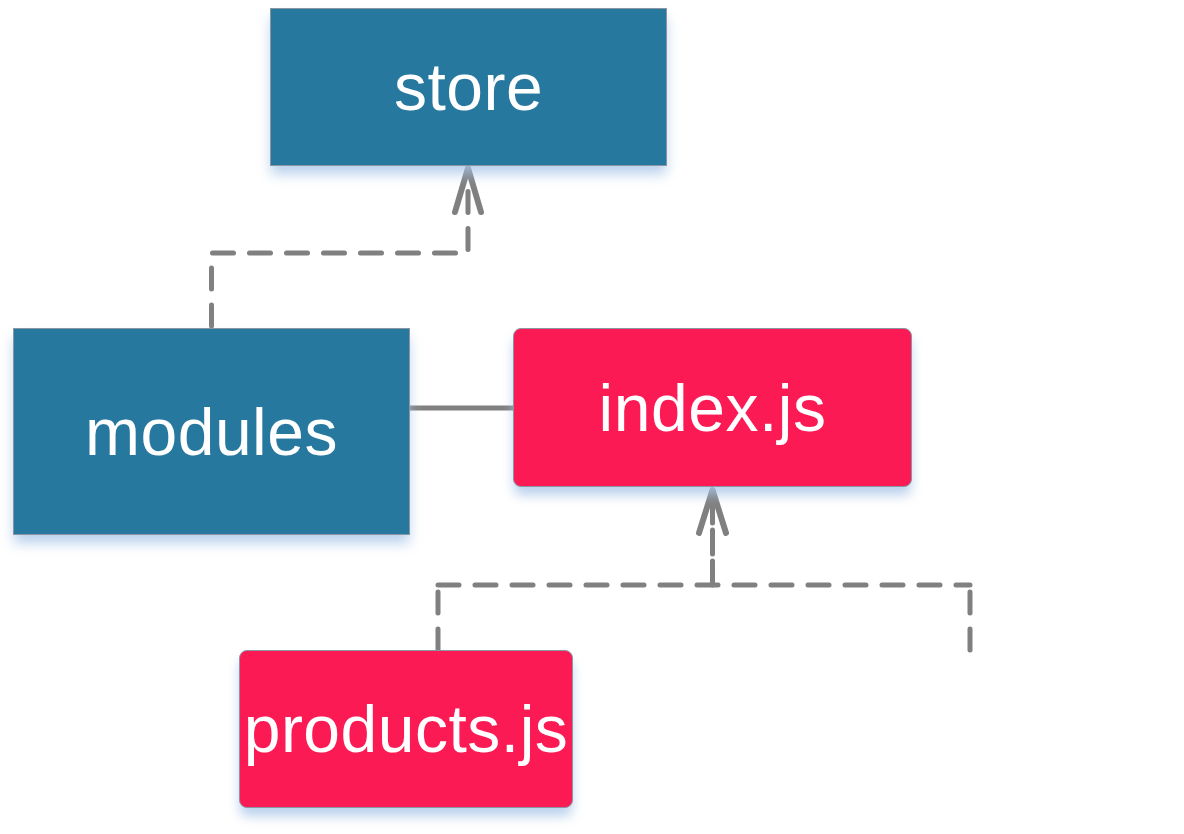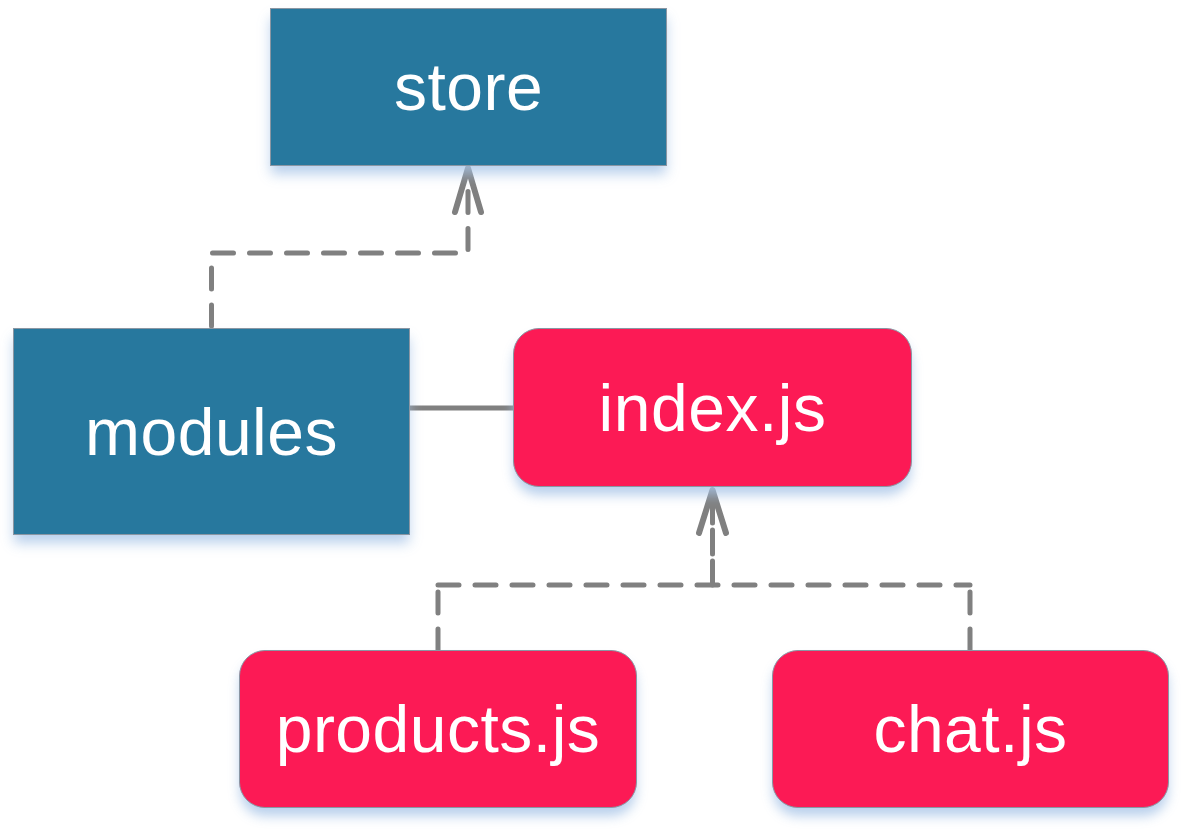--- a/index.html
+++ b/index.html
@@ -48,26 +48,26 @@
     justify-content: center;
     color: var(--label-text, #ffffff);
     font-size: 66px;
     line-height: 1;
     border: 1.5px solid var(--node-border, #8a96a3);
     box-shadow: 0 9px 12px -1px rgba(167, 196, 231, 0.8);
     box-sizing: border-box;
     letter-spacing: 0.5px;
   }
   .node.directory { background: var(--directory-fill, #27789E); border-radius: 0; }
-  .node.file      { background: var(--file-fill, #FC1A55);      border-radius: 26px; text-align: right; }
+  .node.file      { background: var(--file-fill, #FC1A55);      border-radius: 8px; text-align: right; }
 
   .node-store    { left: 270px; top: 8px;   width: 397px; height: 158px; }
   .node-modules  { left: 13px;  top: 328px; width: 397px; height: 207px; }
   .node-index    { left: 513px; top: 328px; width: 399px; height: 159px; }
-  .node-products { left: 239px; top: 650px; width: 398px; height: 158px; }
+  .node-products { left: 239px; top: 650px; width: 334px; height: 158px; }
   .node-chat     { left: 772px; top: 650px; width: 397px; height: 158px; }
 </style>
 </head>
 <body>
 
 <div class="stage">
 
   <svg class="edge-layer" viewBox="0 0 1184 834" xmlns="http://www.w3.org/2000/svg" aria-hidden="true">
 
     <path class="edge dashed" d="M 211.5 326 L 211.5 253 L 468 253 L 468 176"></path>
@@ -91,17 +91,14 @@
   </div>
 
   <div class="node file node-index">
     <span>index.js</span>
   </div>
 
   <div class="node file node-products">
     <span>products.js</span>
   </div>
 
-  <div class="node file node-chat">
-    <span>chat.js</span>
-  </div>
 
 </div>
 
 </body></html>

